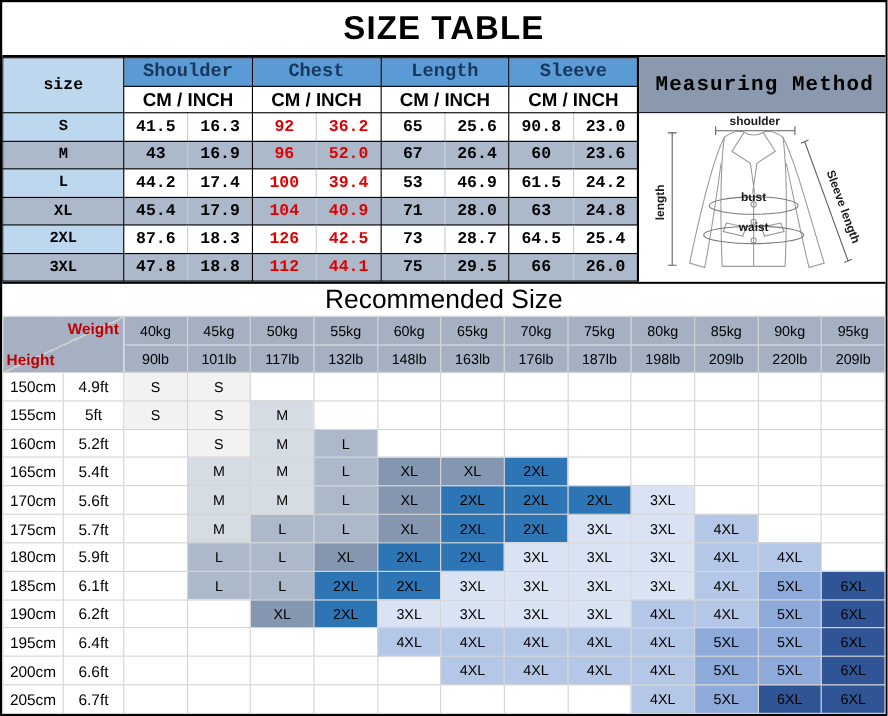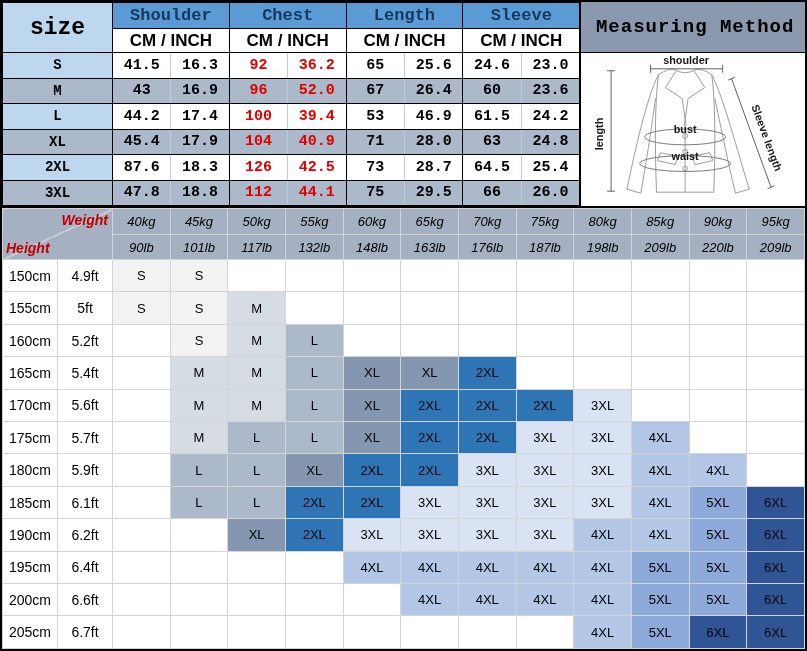--- a/index.html
+++ b/index.html
@@ -11,21 +11,21 @@
   .title-row { height:50px; flex:0 0 50px; border-bottom:2px solid #000;
                display:flex; align-items:center; justify-content:center;
                font-size:30px; font-weight:600; letter-spacing:1px; }
 
   
   .mid { flex:0 0 206px; display:flex; border-bottom:2px solid #000; }
   .size-table { width:577px; height:100%; border-collapse:collapse; table-layout:fixed; }
   .size-table th, .size-table td { border:1px solid #000; text-align:center; padding:0;
         font-family:"Liberation Mono", monospace; font-weight:bold; }
   .size-table .measure-th { background:#5b9bd5; color:#17375d; font-size:17px; height:26px; }
-  .size-table .corner { background:#bdd7ee; font-size:23px; }
+  .size-table .corner { background:#bdd7ee; font-size:15px; }
   .size-table .unit { background:#fff; font-family:"Liberation Sans", sans-serif;
         font-size:17px; font-weight:bold; height:24px; }
   .size-table tbody td { font-size:15px; background:#fff; }
   .size-table .size-cell { background:#bdd7ee; font-size:14px; }
   .size-table tr.shade td { background:#acb9ca; }
   .size-table .red { color:#e00000; }
   .size-table .cm-cell { border-right:1px solid #c3ccd6; }
   .size-table .inch-cell { border-left:1px solid #c3ccd6; }
 
   .measuring { width:230px; display:flex; flex-direction:column; border-left:1px solid #000; }
@@ -35,38 +35,39 @@
             letter-spacing:1px; }
   .m-body { flex:1; background:#fff; display:flex; align-items:center; justify-content:center; }
 
   
   .rec-title { height:29px; flex:0 0 29px; display:flex; align-items:center; justify-content:center;
                font-size:24px; font-weight:400; }
   .rec-wrap { flex:1; }
   .rec-table { width:100%; height:100%; border-collapse:collapse; table-layout:fixed; }
   .rec-table th, .rec-table td { border:1px solid #d4d4d4; text-align:center; padding:0;
         font-weight:normal; font-size:13px; background:#fff; }
-  .rec-table thead th { background:#a5b0c2; font-weight:normal;font-style:italic; }
+  .rec-table thead th { background:#a5b0c2; font-weight:normal; }
   .rec-table .kg { height:26px; }
   .rec-table .lb { height:25px; }
   .rec-table .corner-diag { background-color:#a5b0c2; position:relative;
         background-image:linear-gradient(to bottom right, transparent 49.3%, #d9d9d9 49.3%, #d9d9d9 50.7%, transparent 50.7%); }
   .corner-diag .w-label { position:absolute; top:3px; right:4px; color:#c00000; font-weight:bold; font-size:14px; }
   .corner-diag .h-label { position:absolute; bottom:3px; left:3px; color:#c00000; font-weight:bold; font-size:14px; }
   .rec-table .hcell { font-size:14px; }
   .rec-table .mcell { font-size:13px; }
 
   
   .jacket-svg text { font-family:"Liberation Sans", sans-serif; font-weight:bold; fill:#1a1a1a; }
 </style>
 </head>
 <body>
 
 <div class="canvas">
 
+  <div class="title-row">SIZE TABLE</div>
 
   <div class="mid">
     <table class="size-table">
       <colgroup>
         <col style="width:110px">
         <col span="8" style="width:58.4px">
       </colgroup>
       <thead>
         <tr>
           <th class="corner" rowspan="2">size</th>
@@ -86,21 +87,21 @@
       </thead>
       <tbody>
           <tr>
             <td class="size-cell">S</td>
             <td class="cm-cell">41.5</td>
             <td class="inch-cell">16.3</td>
             <td class="cm-cell red">92</td>
             <td class="inch-cell red">36.2</td>
             <td class="cm-cell">65</td>
             <td class="inch-cell">25.6</td>
-            <td class="cm-cell">24.6</td>
+            <td class="cm-cell">90.8</td>
             <td class="inch-cell">23.0</td>
           </tr>
           <tr class="shade">
             <td class="size-cell">M</td>
             <td class="cm-cell">43</td>
             <td class="inch-cell">16.9</td>
             <td class="cm-cell red">96</td>
             <td class="inch-cell red">52.0</td>
             <td class="cm-cell">67</td>
             <td class="inch-cell">26.4</td>
@@ -187,20 +188,21 @@
           <text x="106" y="11" font-size="11" text-anchor="middle">shoulder</text>
           <text x="22" y="82" font-size="11" text-anchor="middle" transform="rotate(-90 22 82)">length</text>
           <text x="105" y="81" font-size="11" text-anchor="middle">bust</text>
           <text x="105" y="108" font-size="11" text-anchor="middle">waist</text>
           <text x="0" y="0" font-size="11" transform="translate(172,54) rotate(70)">Sleeve length</text>
         </svg>
       </div>
     </div>
   </div>
 
+  <div class="rec-title">Recommended Size</div>
 
   <div class="rec-wrap">
     <table class="rec-table">
       <colgroup>
         <col style="width:55px">
           <col style="width:55px">
         <col span="12">
       </colgroup>
       <thead>
         <tr class="kg">

